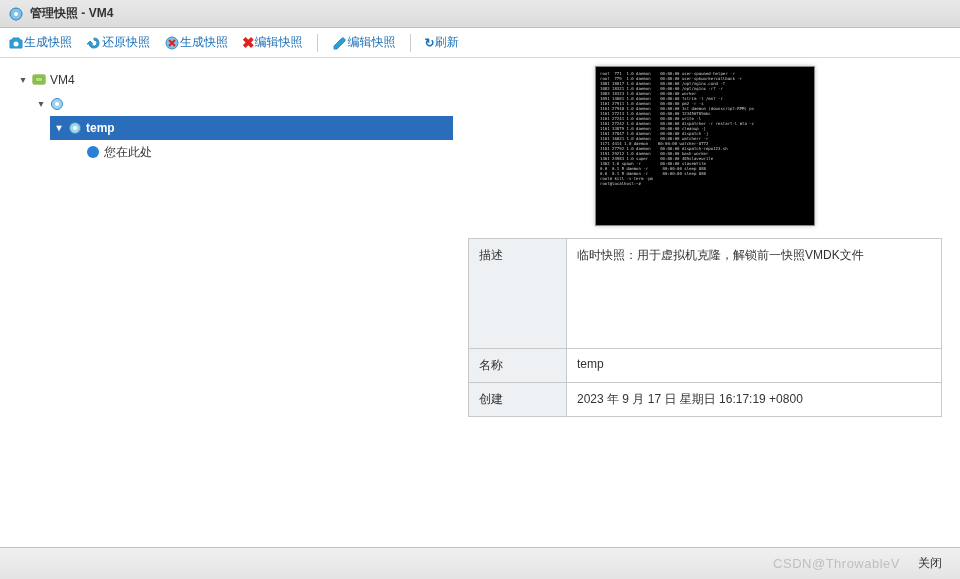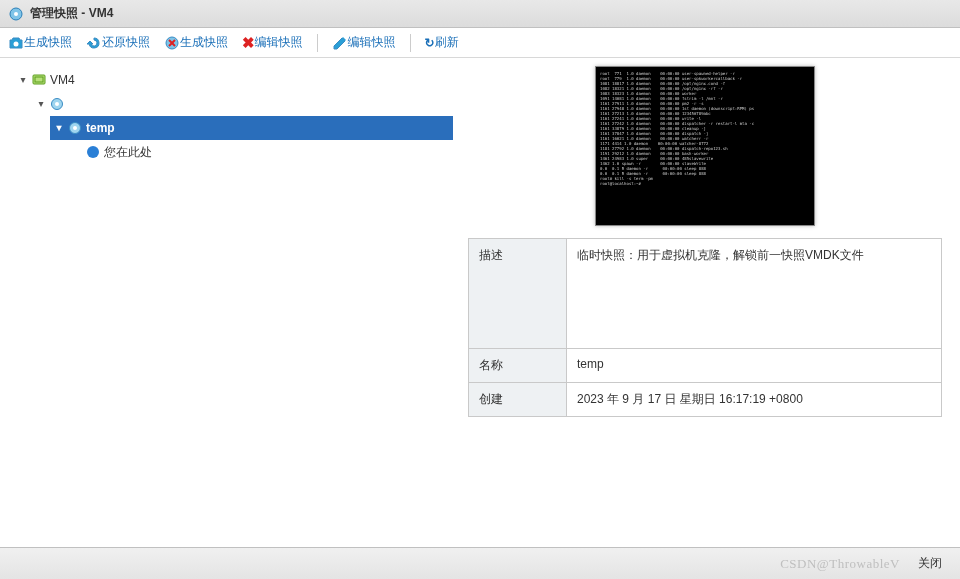--- a/index.html
+++ b/index.html
@@ -29,21 +29,21 @@
     .detail-pane { flex: 1; padding: 8px 18px 8px 8px; }
     .screenshot { width: 220px; height: 160px; background: #000; margin: 0 auto 12px; border: 1px solid #888; box-shadow: 0 0 4px rgba(0,0,0,.25); position: relative; overflow: hidden; }
     .screenshot .termline { color: #ccc; font-family: monospace; font-size: 4px; line-height: 5px; white-space: pre; padding: 4px; }
     
     .info-table { width: 100%; border: 1px solid #c9c9c9; border-collapse: collapse; background: #fff; }
     .info-table td { border: 1px solid #c9c9c9; padding: 8px 10px; vertical-align: top; }
     .info-table td.label-cell { width: 98px; background: #eef1f3; color: #333; }
     .info-table td.desc-cell { height: 110px; }
     
     .footer { height: 32px; background: linear-gradient(#f0f0f0, #e4e4e4); border-top: 1px solid #c0c0c0; display: flex; align-items: center; justify-content: flex-end; padding: 0 18px; font-size: 12px; color: #555; gap: 18px; }
-    .footer .watermark { color: #bfbfbf; font-size: 13px; letter-spacing: .5px; font-family: Liberation Serif, serif; }
+    .footer .watermark { color: #bfbfbf; font-size: 13px; letter-spacing: .5px; }
     .footer .close-btn { cursor: pointer; color: #333; }
     
     
     .ic-snap-take path { fill: #2a9fd6; }
     .ic-snap-revert path { fill: #2a9fd6; }
     .ic-delall { color: #d22; font-weight: bold; font-size: 15px; }
     .ic-edit path { fill: #2a9fd6; }
     .ic-refresh { color: #1a6fb8; font-weight: bold; }
     .ic-vm rect { fill: #b7e07a; stroke: #5c9e1f; }
     .ic-here circle { fill: #2a7fd6; }

